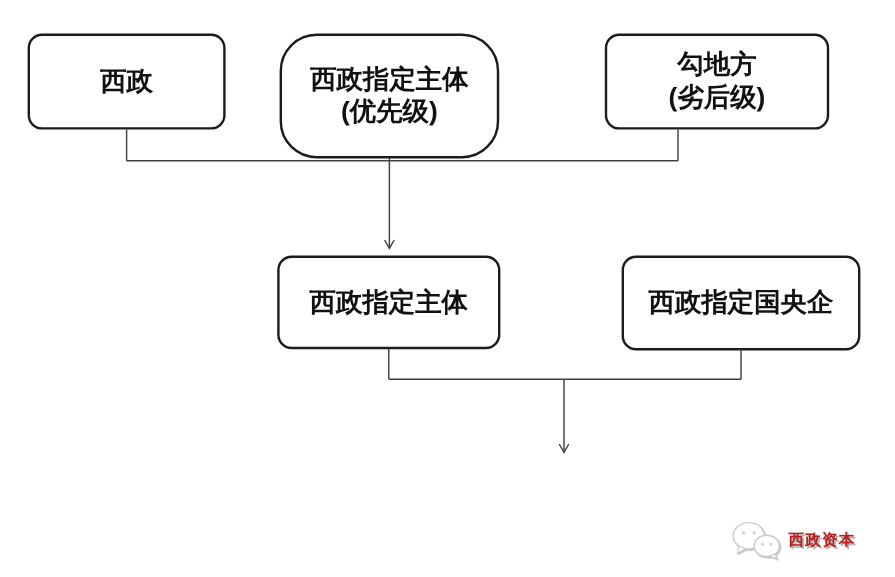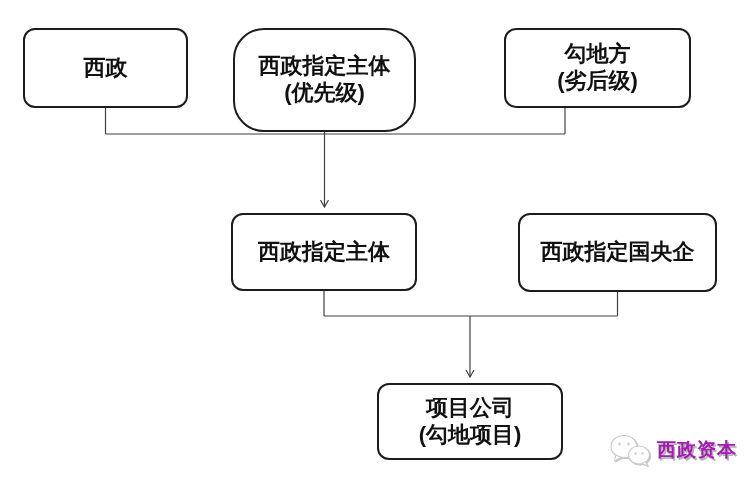--- a/index.html
+++ b/index.html
@@ -35,24 +35,24 @@
     left:609px;top:429px;
     width:137px;height:42px;
     display:flex;align-items:center;gap:6px;
     z-index:3;
   }
   .watermark-icon{
     filter:drop-shadow(1px 1px 0 #c3c3c3);
     flex:0 0 auto;
   }
   .watermark-text{
-    font-size:19px;
+    font-size:13px;
     font-weight:600;
     letter-spacing:1px;
-    color:#a21caf;
+    color:#b91c1c;
     text-shadow:1.5px 1.5px 0 #b3b3b3, -0.5px -0.5px 0 #e9e9e9;
     white-space:nowrap;
   }
 </style>
 </head>
 <body>
 
 <div class="canvas">
 
   <svg id="connector-layer" width="746" height="481" viewBox="0 0 746 481">
@@ -80,22 +80,20 @@
   <div class="node" style="left:233px;top:28px;width:183px;height:104px;border-radius:31px;">西政指定主体
 (优先级)</div>
 
   <div class="node" style="left:471px;top:28px;width:187px;height:80px;margin-left:33px;">勾地方
 (劣后级)</div>
 
   <div class="node" style="left:231px;top:213px;width:186px;height:78px;">西政指定主体</div>
 
   <div class="node" style="left:518px;top:213px;width:199px;height:79px;">西政指定国央企</div>
 
-  <div class="node" style="left:377px;top:383px;width:186px;height:77px;">项目公司
-(勾地项目)</div>
 
   <div class="watermark">
     <svg class="watermark-icon" width="42" height="34" viewBox="0 0 42 34">
       <g>
         <ellipse cx="15" cy="13.5" rx="13" ry="11" fill="#ffffff" stroke="#cccccc" stroke-width="1.2"></ellipse>
         <path d="M7 22 L5.5 28 L12 24.5 Z" fill="#ffffff" stroke="#cccccc" stroke-width="1"></path>
         <circle cx="10.5" cy="11" r="1.5" fill="#d2d2d2"></circle>
         <circle cx="19.5" cy="11" r="1.5" fill="#d2d2d2"></circle>
         <ellipse cx="30" cy="22" rx="10.5" ry="9" fill="#ffffff" stroke="#cccccc" stroke-width="1.2"></ellipse>
         <path d="M36.5 28.5 L38.5 32.5 L32.5 30.5 Z" fill="#ffffff" stroke="#cccccc" stroke-width="1"></path>

